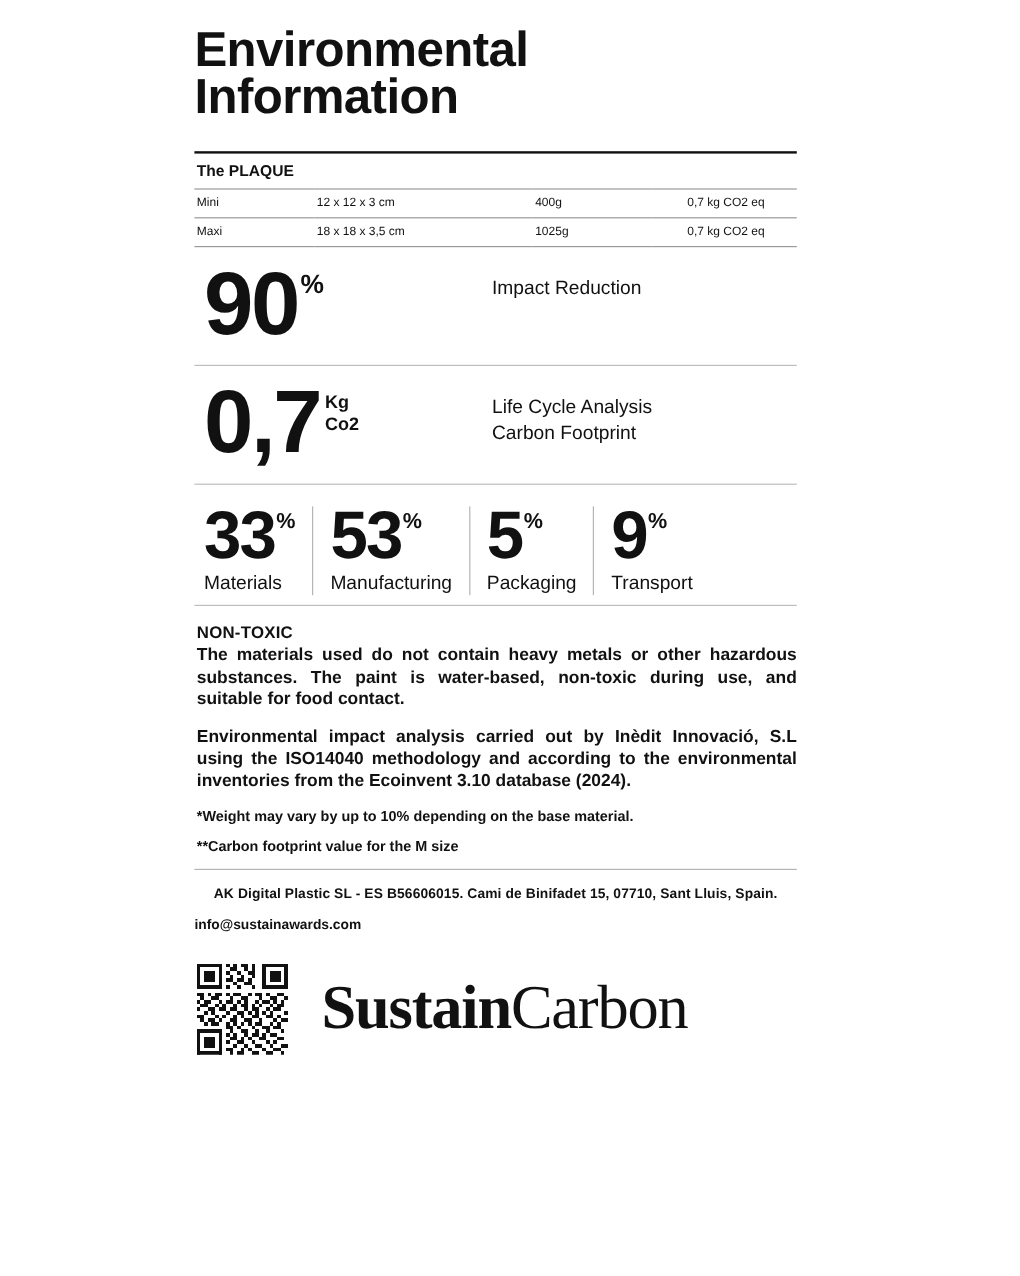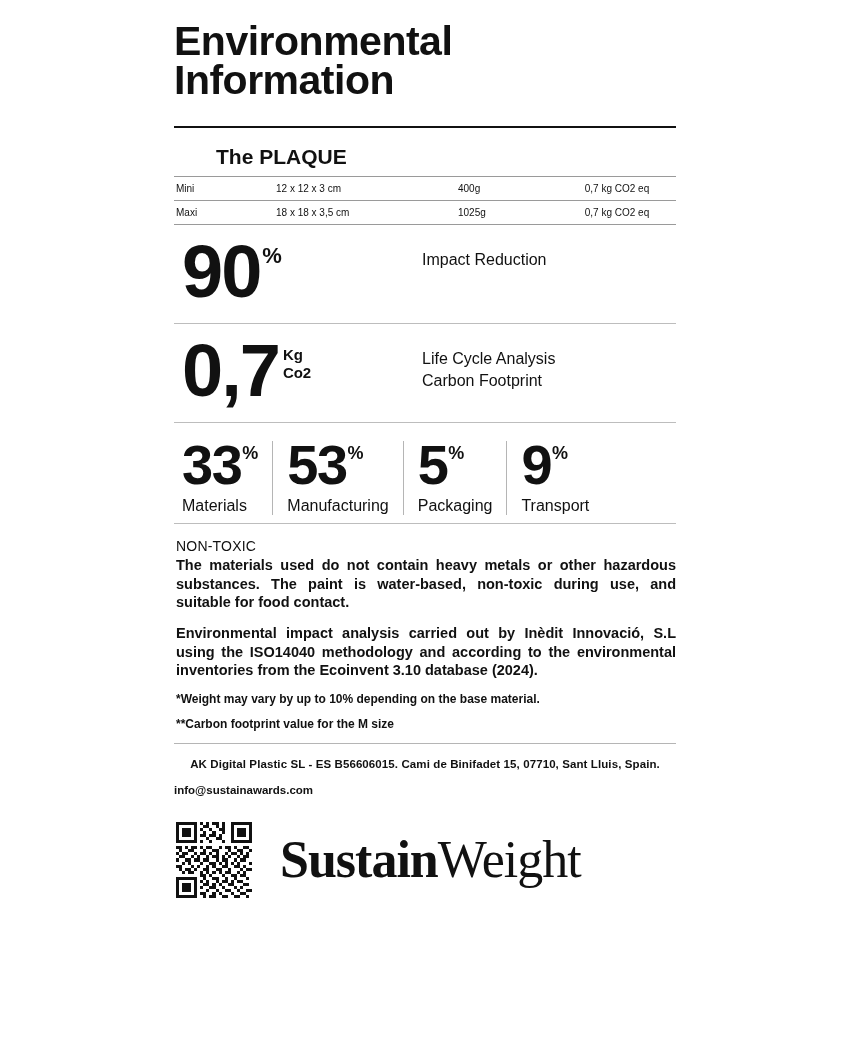--- a/index.html
+++ b/index.html
@@ -12,45 +12,44 @@
   }
   .page {
     position: relative;
     width: 850px;
     height: 1063px;
     background: #fff;
     overflow: hidden;
   }
   .content {
     position: absolute;
-    left: 174px;
+    left: 162px;
     top: 22px;
     width: 502px;
   }
 
   
   .title {
     font-weight: 700;
     font-size: 41px;
     line-height: 0.95;
     letter-spacing: -0.5px;
     white-space: pre-line;
     margin-bottom: 26px;
   }
 
   
   .rule-thick { border-top: 2.5px solid #111; }
   .rule-thin  { border-top: 1px solid #bdbdbd; }
 
   
   .plaque-head {
-    font-size: 21px;
-    font-weight: 700;
-    padding: 17px 0 7px 2px;
-    margin-left: 40px;
+    font-size: 13px;
+    font-weight: 700;
+    padding: 7px 0 7px 2px;
   }
   table.plaque {
     width: 100%;
     border-collapse: collapse;
     font-size: 10px;
   }
   table.plaque td {
     padding: 6px 0 6px 2px;
     border-top: 1px solid #9a9a9a;
     white-space: nowrap;
@@ -132,21 +131,21 @@
   }
   .bd-label {
     font-size: 16px;
     margin-top: 8px;
   }
 
   
   .notes { padding-top: 8px; }
   .nt-head {
     font-size: 14px;
-    font-weight: 400;
+    font-weight: 700;
     letter-spacing: 0.2px;
     padding: 6px 0 2px 2px;
   }
   .nt-body {
     font-size: 14.5px;
     font-weight: 700;
     line-height: 1.28;
     text-align: justify;
     padding: 0 0 0 2px;
     margin-bottom: 12px;
@@ -444,18 +443,18 @@
             <rect x="18" y="23" width="1" height="1"></rect>
           <rect x="21" y="23" width="2" height="1"></rect>
           <rect x="9" y="24" width="1" height="1"></rect>
             <rect x="11" y="24" width="2" height="1"></rect>
           <rect x="15" y="24" width="2" height="1"></rect>
             <rect x="19" y="24" width="2" height="1"></rect>
           <rect x="23" y="24" width="1" height="1"></rect>
         </g>
       </svg>
       <div class="brand">
-        <span class="b1">Sustain</span><span class="b2">Weight</span>
+        <span class="b1">Sustain</span><span class="b2">Carbon</span>
       </div>
     </div>
 
   </div>
 </div>
 
 </body></html>

